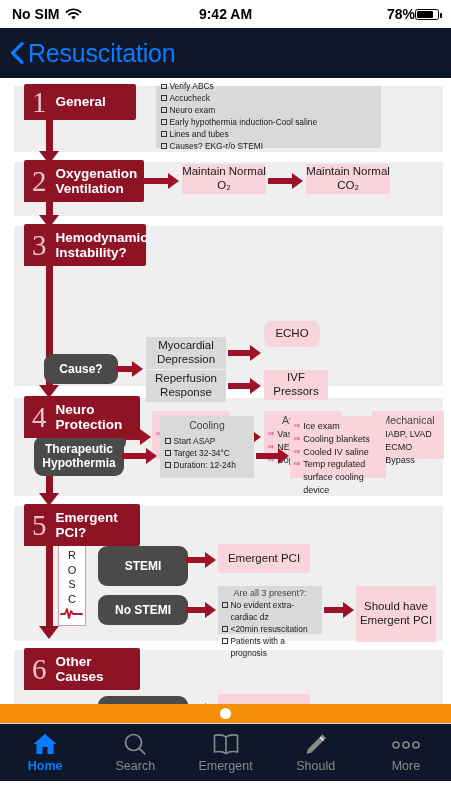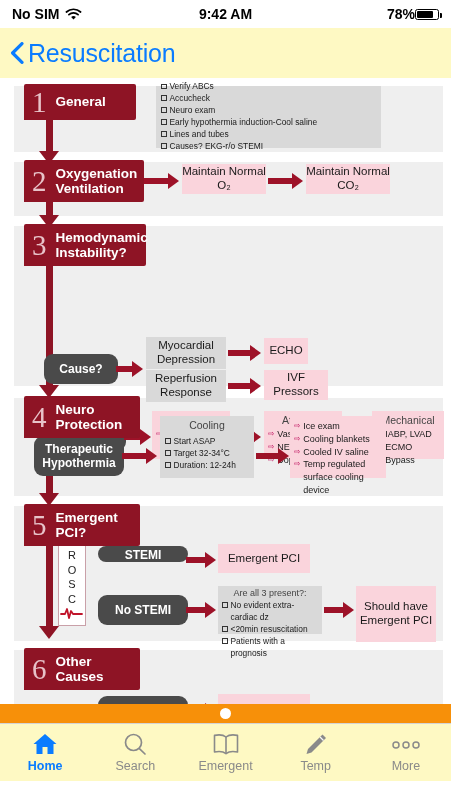--- a/index.html
+++ b/index.html
@@ -13,21 +13,21 @@
   .sb-center{ position:absolute; left:0; right:0; text-align:center;
     font-size:14px; font-weight:700; pointer-events:none; }
   .sb-right{ margin-left:auto; display:flex; align-items:center; z-index:1;}
   .batt{ width:24px; height:11px; border:1.3px solid #000; border-radius:2.5px;
     position:relative; padding:1px; }
   .batt::after{ content:""; position:absolute; right:-3.5px; top:3px;
     width:2px; height:5px; background:#000; border-radius:0 1px 1px 0;}
   .batt i{ display:block; height:100%; width:78%; background:#000; border-radius:1px;}
 
   
-  .navbar{ height:50px; display:flex; align-items:center; padding:0 10px; background:#fef9c3;}
+  .navbar{ height:50px; display:flex; align-items:center; padding:0 10px; background:#0f172a;}
   .back{ display:flex; align-items:center; gap:4px; cursor:pointer; }
   .chev{ width:14px; height:22px; flex:none; }
   .nav-title{ font-size:25px; color:#0a7cff; letter-spacing:-.2px; }
 
   
   .content{ position:relative; width:451px; height:645px; background:#fff; overflow:hidden;}
   .flow{ position:absolute; left:0; top:0; width:451px; }
 
   .band{ position:absolute; left:14px; right:8px; background:#efefef; }
 
@@ -72,21 +72,21 @@
     display:flex; flex-direction:column; align-items:center; z-index:3;
     padding-top:5px; }
   .rosc span{ font-size:11px; color:#222; line-height:1.32; }
 
   
   .obar{ position:absolute; left:0; right:0; height:19px; background:#f79009;
     display:flex; align-items:center; justify-content:center; z-index:10;}
   .odot{ width:11px;height:11px;border-radius:50%;background:#fff;}
 
   
-  .tabbar{ height:58px; background:#fef9c3; border-top:1px solid #d4d4d4;
+  .tabbar{ height:58px; background:#0f172a; border-top:1px solid #d4d4d4;
     display:flex; }
   .tab{ flex:1; display:flex; flex-direction:column; align-items:center;
     justify-content:center; gap:3px; cursor:pointer; color:#8a8a8a; }
   .tab.active{ color:#0a7cff; }
   .tab .tl{ font-size:12.5px; }
   .tab.active .tl{ font-weight:bold; }
 </style>
 </head>
 <body>
 
@@ -190,21 +190,21 @@
     <span class="t">Cause?</span>
   </div>
   <div class="harrow" style="left:116px;top:288px;width:18px;"></div>
   <div class="hhead" style="left:132px;top:283px;"></div>
   <div class="box gray ctr" style="left:146px;top:259px;width:80px;height:32px;">
     <div class="t">Myocardial</div>
     <div class="t">Depression</div>
   </div>
   <div class="harrow" style="left:228px;top:272px;width:24px;"></div>
   <div class="hhead" style="left:250px;top:267px;"></div>
-  <div class="box pink ctr" style="left:264px;top:260px;width:44px;height:26px;">
+  <div class="box pink ctr" style="left:264px;top:243px;width:56px;height:26px;border-radius:8px;">
     <div class="t">ECHO</div>
   </div>
   <div class="box gray ctr" style="left:146px;top:292px;width:80px;height:32px;">
     <div class="t">Reperfusion</div>
     <div class="t">Response</div>
   </div>
   <div class="harrow" style="left:228px;top:305px;width:24px;"></div>
   <div class="hhead" style="left:250px;top:300px;"></div>
   <div class="box pink ctr" style="left:264px;top:292px;width:64px;height:30px;">
     <div class="t">IVF</div>
@@ -332,21 +332,21 @@
   <div class="rosc" style="left:58px;top:464px;width:28px;height:84px;">
     <span>R</span>
     <span>O</span>
     <span>S</span>
     <span>C</span>
     <svg width="24" height="13" viewBox="0 0 24 13">
       <path d="M1 8 h4 l2 -5 l2 9 l2 -7 l2 3 h9" stroke="#c0152b" stroke-width="1.8" fill="none" stroke-linejoin="round" stroke-linecap="round"></path>
     </svg>
   </div>
 
-  <div class="box dark" style="left:98px;top:468px;width:90px;height:16px;justify-content:flex-end;">
+  <div class="box dark" style="left:98px;top:468px;width:90px;height:40px;">
     <span class="t">STEMI</span>
   </div>
   <div class="harrow" style="left:186px;top:479px;width:22px;"></div>
   <div class="hhead" style="left:205px;top:474px;"></div>
   <div class="box pink ctr" style="left:218px;top:466px;width:92px;height:29px;">
     <div class="t">Emergent PCI</div>
   </div>
 
   <div class="box dark" style="left:98px;top:517px;width:90px;height:30px;">
     <span class="t">No STEMI</span>
@@ -423,21 +423,21 @@
       <line x1="14" y1="5" x2="14" y2="21.6" stroke="#8a8a8a" stroke-width="1.6"></line>
     </svg>
     <span class="tl">Emergent</span>
   </div>
 
   <div class="tab">
     <svg width="26" height="24" viewBox="0 0 26 24">
       <path d="M19.5 2.5 23 6 8.5 20.5 3.5 22 5 17z" fill="#8a8a8a"></path>
       <line x1="17" y1="5" x2="20.5" y2="8.5" stroke="#f7f7f7" stroke-width="1.3"></line>
     </svg>
-    <span class="tl">Temp</span>
+    <span class="tl">Should</span>
   </div>
 
   <div class="tab">
     <svg width="34" height="24" viewBox="0 0 34 24">
       <circle cx="7" cy="13" r="3" fill="none" stroke="#8a8a8a" stroke-width="1.5"></circle>
       <circle cx="17" cy="13" r="3" fill="none" stroke="#8a8a8a" stroke-width="1.5"></circle>
       <circle cx="27" cy="13" r="3" fill="none" stroke="#8a8a8a" stroke-width="1.5"></circle>
     </svg>
     <span class="tl">More</span>
   </div>

